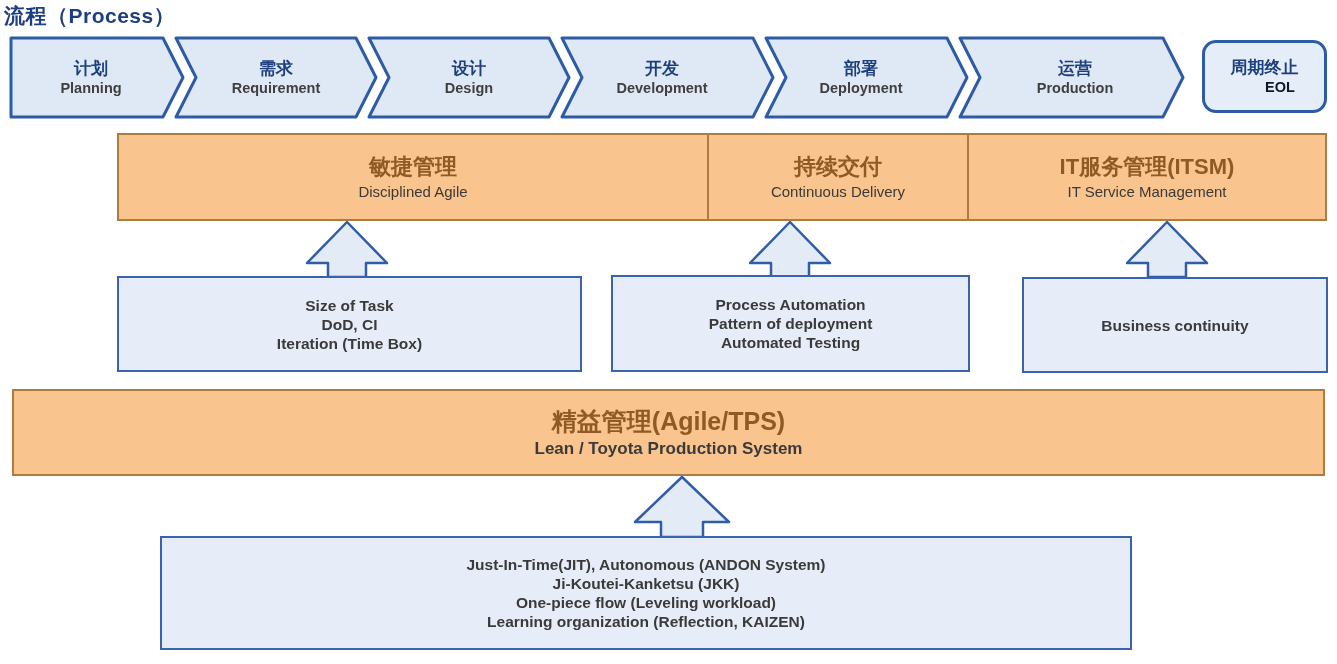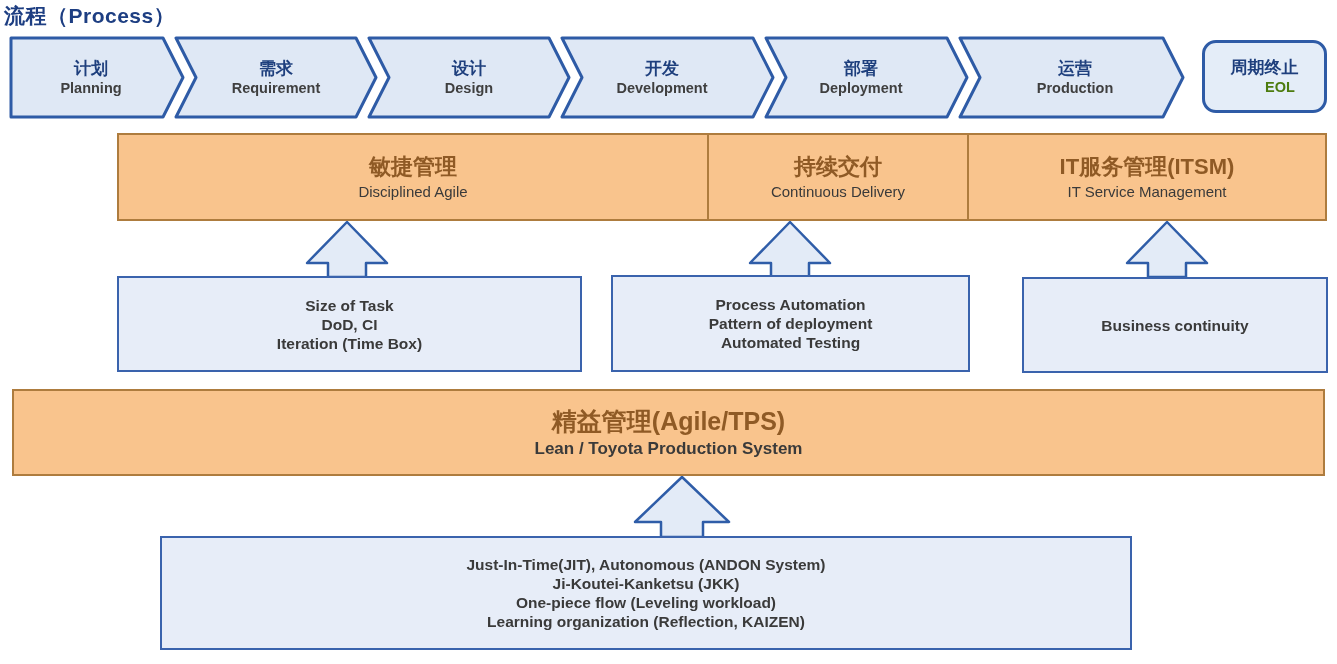--- a/index.html
+++ b/index.html
@@ -22,21 +22,21 @@
     align-items:center;text-align:center;line-height:1.25;
   }
   .step-zh{font-size:17px;font-weight:bold;color:#1e3f7d;}
   .step-en{font-size:14.5px;font-weight:bold;color:#3f3f3f;}
   
   .eol-box{
     left:1202px;top:40px;width:125px;height:73px;border:3px solid #2e5ba6;border-radius:14px;
     background:#e4edf8;display:flex;flex-direction:column;justify-content:center;
     align-items:center;text-align:center;line-height:1.25;
   }
-  .eol-box .step-en{color:#4d7c0f;margin-left:31px;}
+  .eol-box .step-en{color:#0f172a;margin-left:31px;}
   
   .orange-bar{
     background:#f9c48d;border:2.5px solid #ae7c3e;display:flex;
   }
   #method-bar{left:117px;top:133px;width:1210px;height:88px;}
   .bar-section{
     display:flex;flex-direction:column;justify-content:center;align-items:center;
     text-align:center;line-height:1.3;box-sizing:border-box;
   }
   .bar-section + .bar-section{border-left:2.5px solid #ae7c3e;}

